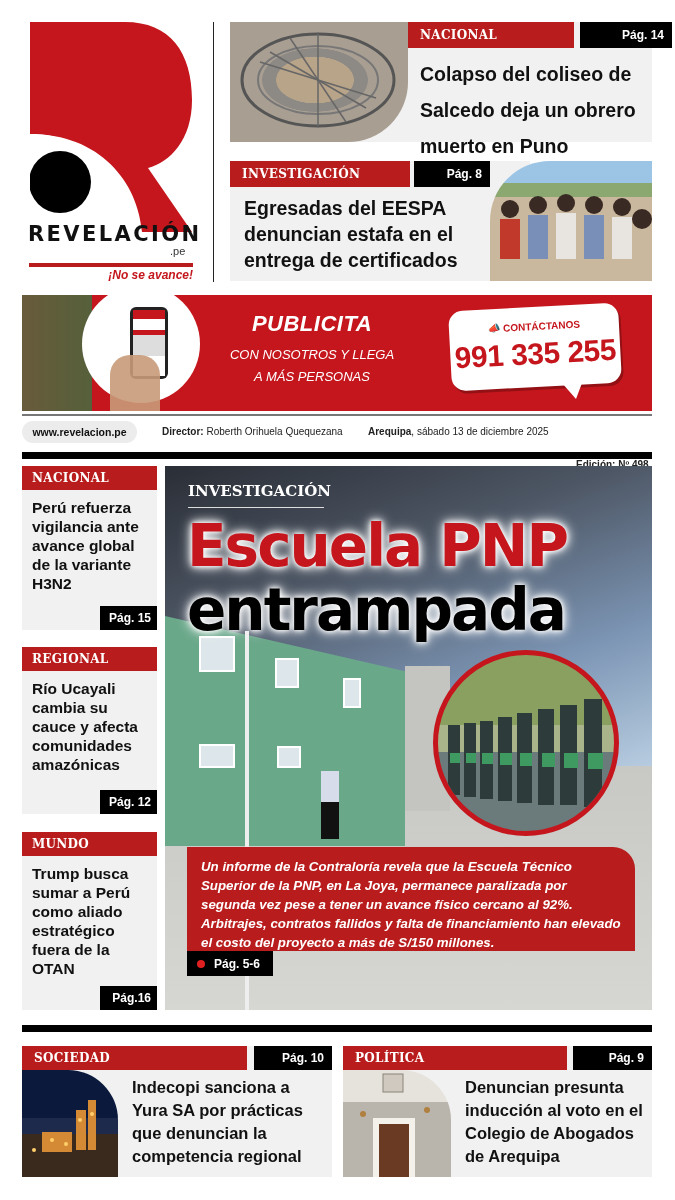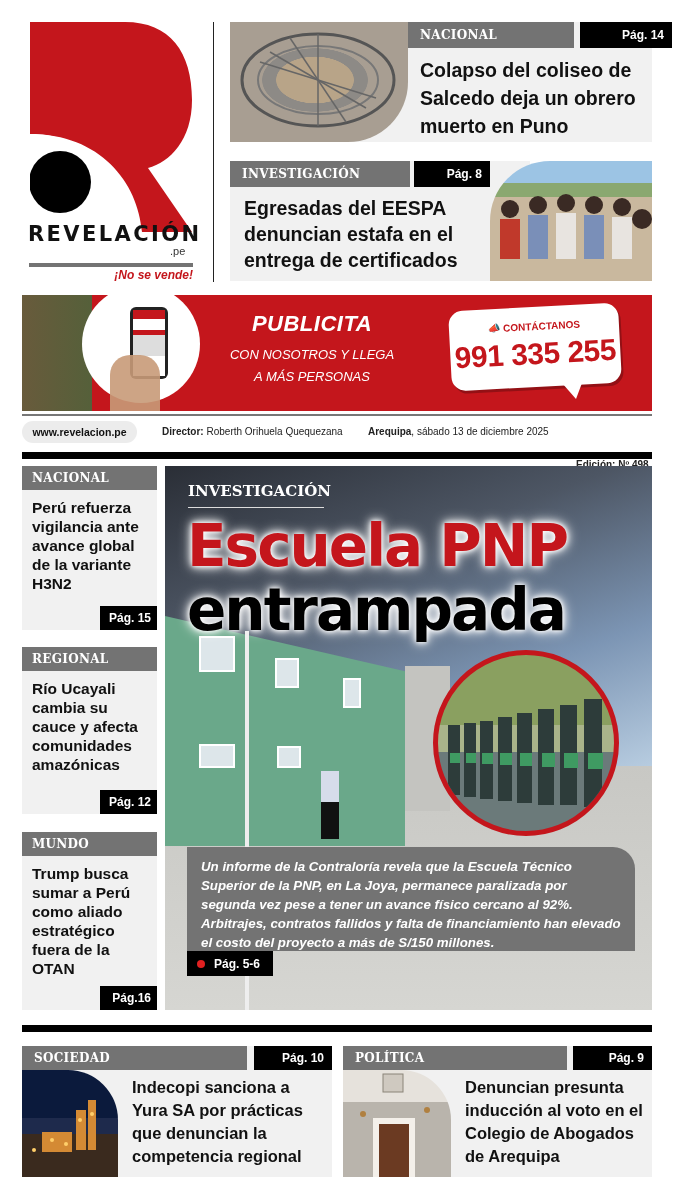--- a/index.html
+++ b/index.html
@@ -1,18 +1,18 @@
 <!DOCTYPE html>
 <html><head>
 <meta charset="utf-8">
 <style>
   * { box-sizing: border-box; margin: 0; padding: 0; }
   body { width: 675px; height: 1200px; background: #ffffff; font-family: "Liberation Sans", sans-serif; position: relative; overflow: hidden; color: #111; }
   .abs { position: absolute; }
-  .red { background: #737373; }
+  .red { background: #b91c1c; }
   .serif-label { font-family: "DejaVu Serif", serif; font-weight: bold; color: #fff; font-size: 12px; letter-spacing: 0.3px; }
   .pag { background: #000; color: #fff; font-weight: bold; font-size: 12px; display: flex; align-items: center; justify-content: flex-end; padding-right: 8px; }
   .headline { font-family: "Liberation Sans", sans-serif; font-weight: bold; color: #111; }
   .cardbg { background: #f1f1f1; }
 
   
   #logo-r { left: 30px; top: 22px; width: 162px; height: 210px; }
   #logo-name { left: 28px; top: 222px; width: 170px; font-family: "DejaVu Sans", sans-serif; font-weight: bold; font-size: 21px; letter-spacing: 2.4px; color: #111; }
   #logo-pe { left: 170px; top: 245px; font-size: 11px; color: #333; }
   #logo-bar { left: 29px; top: 263px; width: 164px; height: 4px; }
@@ -40,40 +40,40 @@
 <div class="abs" id="logo-r">
   <svg width="162" height="210" viewBox="0 0 162 210">
     <path d="M0 0 H95 C140 0 162 30 162 78 C162 118 140 140 118 146 L162 210 H112 C108 160 70 112 0 112 Z" fill="#c4161c"></path>
     <path d="M0 112 C55 112 100 150 105 210 H0 Z" fill="#ffffff"></path>
     <circle cx="30" cy="160" r="31" fill="#000"></circle>
   </svg>
 </div>
 <div class="abs" id="logo-name">REVELACIÓN</div>
 <div class="abs" id="logo-pe">.pe</div>
 <div class="abs red" id="logo-bar"></div>
-<div class="abs" id="logo-slogan">¡No se vende!</div>
+<div class="abs" id="logo-slogan">¡No se avance!</div>
 <div class="abs" id="vdivider"></div>
 
 <div class="abs" style="left:230px; top:22px; width:422px; height:120px;">
   <div class="abs cardbg" style="left:120px; top:0; width:302px; height:120px;"></div>
   <div class="abs photo" style="left:0; top:0; width:178px; height:120px; border-radius: 0 0 60px 0; background: radial-gradient(ellipse 70px 42px at 85px 58px, #b8a488 0 55%, #8d8a86 56% 75%, #a89e92 76%), #9c9488;">
     <svg width="178" height="120">
       <ellipse cx="88" cy="58" rx="76" ry="46" fill="none" stroke="#555" stroke-width="3"></ellipse>
       <ellipse cx="88" cy="58" rx="60" ry="34" fill="none" stroke="#777" stroke-width="2"></ellipse>
       <g stroke="#666" stroke-width="1.5">
         <line x1="30" y1="40" x2="146" y2="76"></line>
           <line x1="40" y1="30" x2="136" y2="86"></line>
         <line x1="88" y1="12" x2="88" y2="104"></line>
           <line x1="60" y1="16" x2="116" y2="100"></line>
       </g>
     </svg>
   </div>
   <div class="abs red serif-label" style="left:178px; top:0; width:166px; height:26px; display:flex; align-items:center; padding-left:12px;">NACIONAL</div>
   <div class="abs pag" style="left:350px; top:0; width:92px; height:26px;">Pág. 14</div>
-  <div class="abs headline" style="left:190px; top:34px; width:230px; font-size:19.5px; line-height:28px;">Colapso del coliseo de Salcedo deja un obrero muerto en Puno</div>
+  <div class="abs headline" style="left:190px; top:34px; width:230px; font-size:19.5px; line-height:36px;">Colapso del coliseo de Salcedo deja un obrero muerto en Puno</div>
 </div>
 
 <div class="abs" style="left:230px; top:161px; width:422px; height:120px;">
   <div class="abs cardbg" style="left:0; top:0; width:300px; height:120px;"></div>
   <div class="abs red serif-label" style="left:0; top:0; width:180px; height:26px; display:flex; align-items:center; padding-left:12px;">INVESTIGACIÓN</div>
   <div class="abs pag" style="left:184px; top:0; width:76px; height:26px;">Pág. 8</div>
   <div class="abs headline" style="left:14px; top:34px; width:250px; font-size:19.5px; line-height:26px;">Egresadas del EESPA denuncian estafa en el entrega de certificados</div>
   <div class="abs photo" style="left:260px; top:0; width:162px; height:120px; border-radius: 60px 0 0 0; background: linear-gradient(#9cc4e4 0 18%, #8aa870 18% 30%, #c9b89e 30%);">
     <svg width="162" height="120">
       <g fill="#3a2a24">

